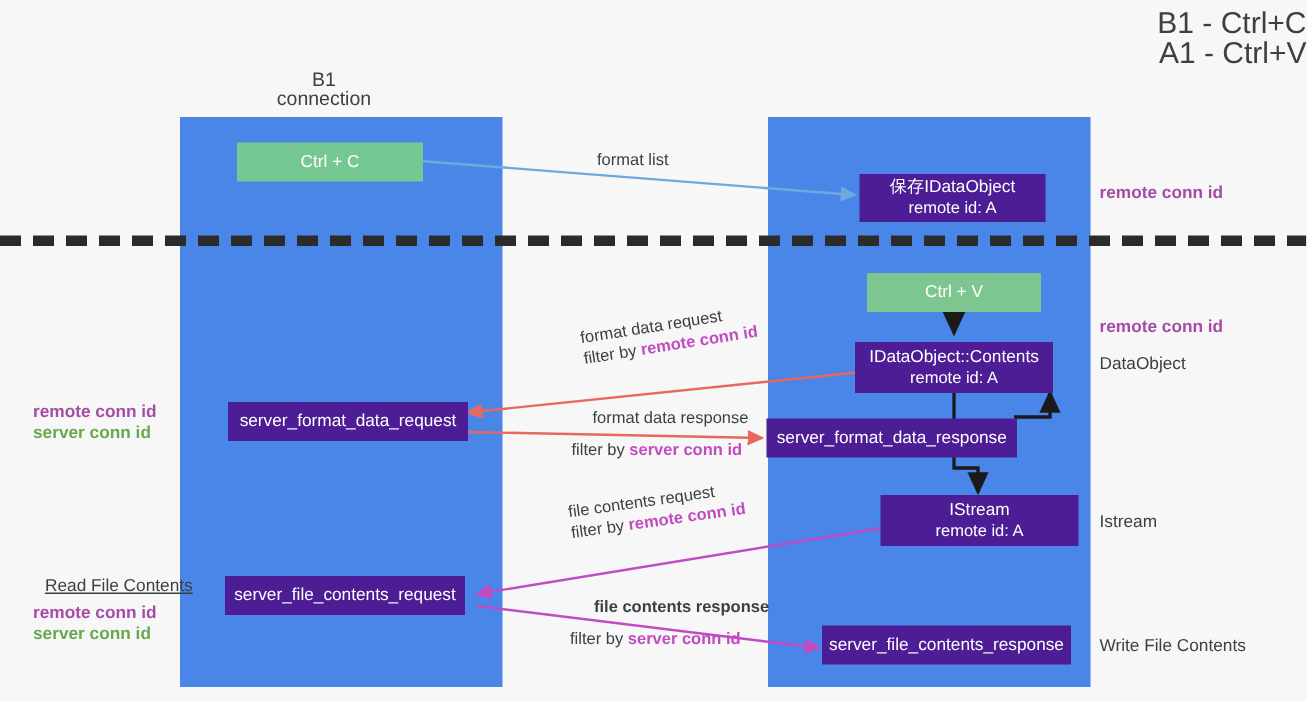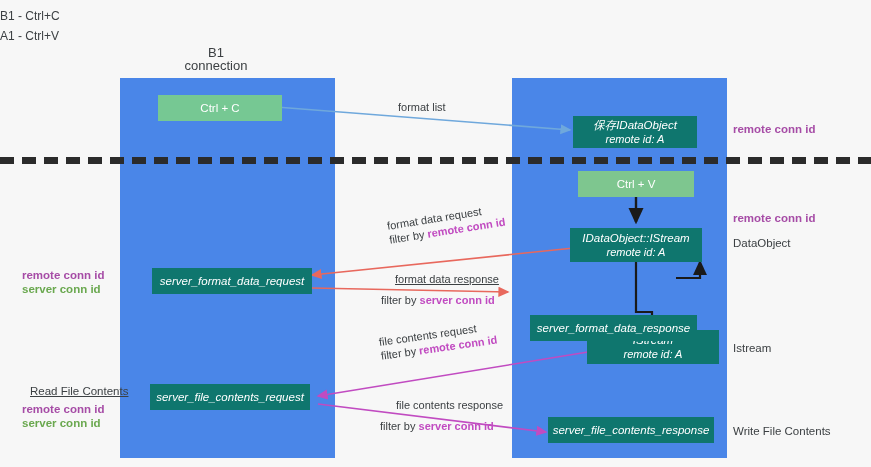--- a/index.html
+++ b/index.html
@@ -12,22 +12,22 @@
     width:871px;
     height:467px;
     background:#f7f7f7;
     overflow:hidden;
   }
   .abs{position:absolute;}
 
   
   #title{
     left:0;top:6px;width:871px;
-    text-align:left;
-    font-size:12px;
+    text-align:right;
+    font-size:20px;
     line-height:20px;
     color:#3c4043;
   }
 
   
   .colhead{
     text-align:center;
     font-size:13px;
     line-height:13px;
     color:#3c4043;
@@ -59,21 +59,21 @@
     align-items:center;
     justify-content:center;
     color:#ffffff;
     font-size:11.5px;
     line-height:14px;
     text-align:left;
     padding:2px 4px;
   }
   .node.green{background:#76c893;}
   .node.green2{background:#7ec68f;}
-  .node.orange{background:#0f766e;font-style:italic;}
+  .node.orange{background:#4c1d95;}
   .node .l2{font-size:11px;}
 
   
   .ann{
     font-size:11.5px;
     line-height:14px;
     color:#3c4043;
     white-space:nowrap;
   }
   .ann.bold{font-weight:bold;}
@@ -151,39 +151,39 @@
 
   <div class="abs node green" style="left:158px;top:95px;width:124px;height:26px;">
     <span>Ctrl + C</span>
   </div>
 
   <div class="abs node orange" style="left:573px;top:116px;width:124px;height:32px;">
     <span>保存IDataObject</span>
     <span class="l2">remote id: A</span>
   </div>
 
-  <div class="abs node green2" style="left:578px;top:171px;width:116px;height:26px;">
+  <div class="abs node green2" style="left:578px;top:182px;width:116px;height:26px;">
     <span>Ctrl + V</span>
   </div>
 
   <div class="abs node orange" style="left:570px;top:228px;width:132px;height:34px;">
-    <span>IDataObject::IStream</span>
+    <span>IDataObject::Contents</span>
     <span class="l2">remote id: A</span>
   </div>
 
   <div class="abs node orange" style="left:587px;top:330px;width:132px;height:34px;">
     <span>IStream</span>
     <span class="l2">remote id: A</span>
   </div>
 
   <div class="abs node orange" style="left:152px;top:268px;width:160px;height:26px;">
     <span>server_format_data_request</span>
   </div>
 
-  <div class="abs node orange" style="left:530px;top:279px;width:167px;height:26px;margin-top:36px;">
+  <div class="abs node orange" style="left:511px;top:279px;width:167px;height:26px;">
     <span>server_format_data_response</span>
   </div>
 
   <div class="abs node orange" style="left:150px;top:384px;width:160px;height:26px;">
     <span>server_file_contents_request</span>
   </div>
 
   <div class="abs node orange" style="left:548px;top:417px;width:166px;height:26px;">
     <span>server_file_contents_response</span>
   </div>
@@ -193,31 +193,31 @@
   <div class="abs edgelab" style="left:398px;top:100px;">
     <span>format list</span>
   </div>
 
   <div class="abs edgelab rot-a" style="left:386px;top:219px;">
     <div><span>format data request</span></div>
     <div><span>filter by </span><b class="purple">remote conn id</b></div>
   </div>
 
   <div class="abs edgelab" style="left:381px;top:272px;">
-    <div style="padding-left:14px;text-decoration:underline;"><span>format data response</span></div>
+    <div style="padding-left:14px;"><span>format data response</span></div>
     <div style="padding-top:7px;"><span>filter by </span><b class="purple">server conn id</b></div>
   </div>
 
   <div class="abs edgelab rot-b" style="left:378px;top:335px;">
     <div><span>file contents request</span></div>
     <div><span>filter by </span><b class="purple">remote conn id</b></div>
   </div>
 
   <div class="abs edgelab" style="left:380px;top:398px;">
-    <div style="padding-left:16px;"><span>file contents response</span></div>
+    <div style="padding-left:16px;font-weight:bold;"><span>file contents response</span></div>
     <div style="padding-top:7px;"><span>filter by </span><b class="purple">server conn id</b></div>
   </div>
 
   <div class="abs ann bold purple" style="left:733px;top:122px;">remote conn id</div>
 
   <div class="abs ann bold purple" style="left:733px;top:211px;">remote conn id</div>
 
   <div class="abs ann" style="left:733px;top:236px;">DataObject</div>
 
   <div class="abs ann" style="left:733px;top:341px;">Istream</div>

